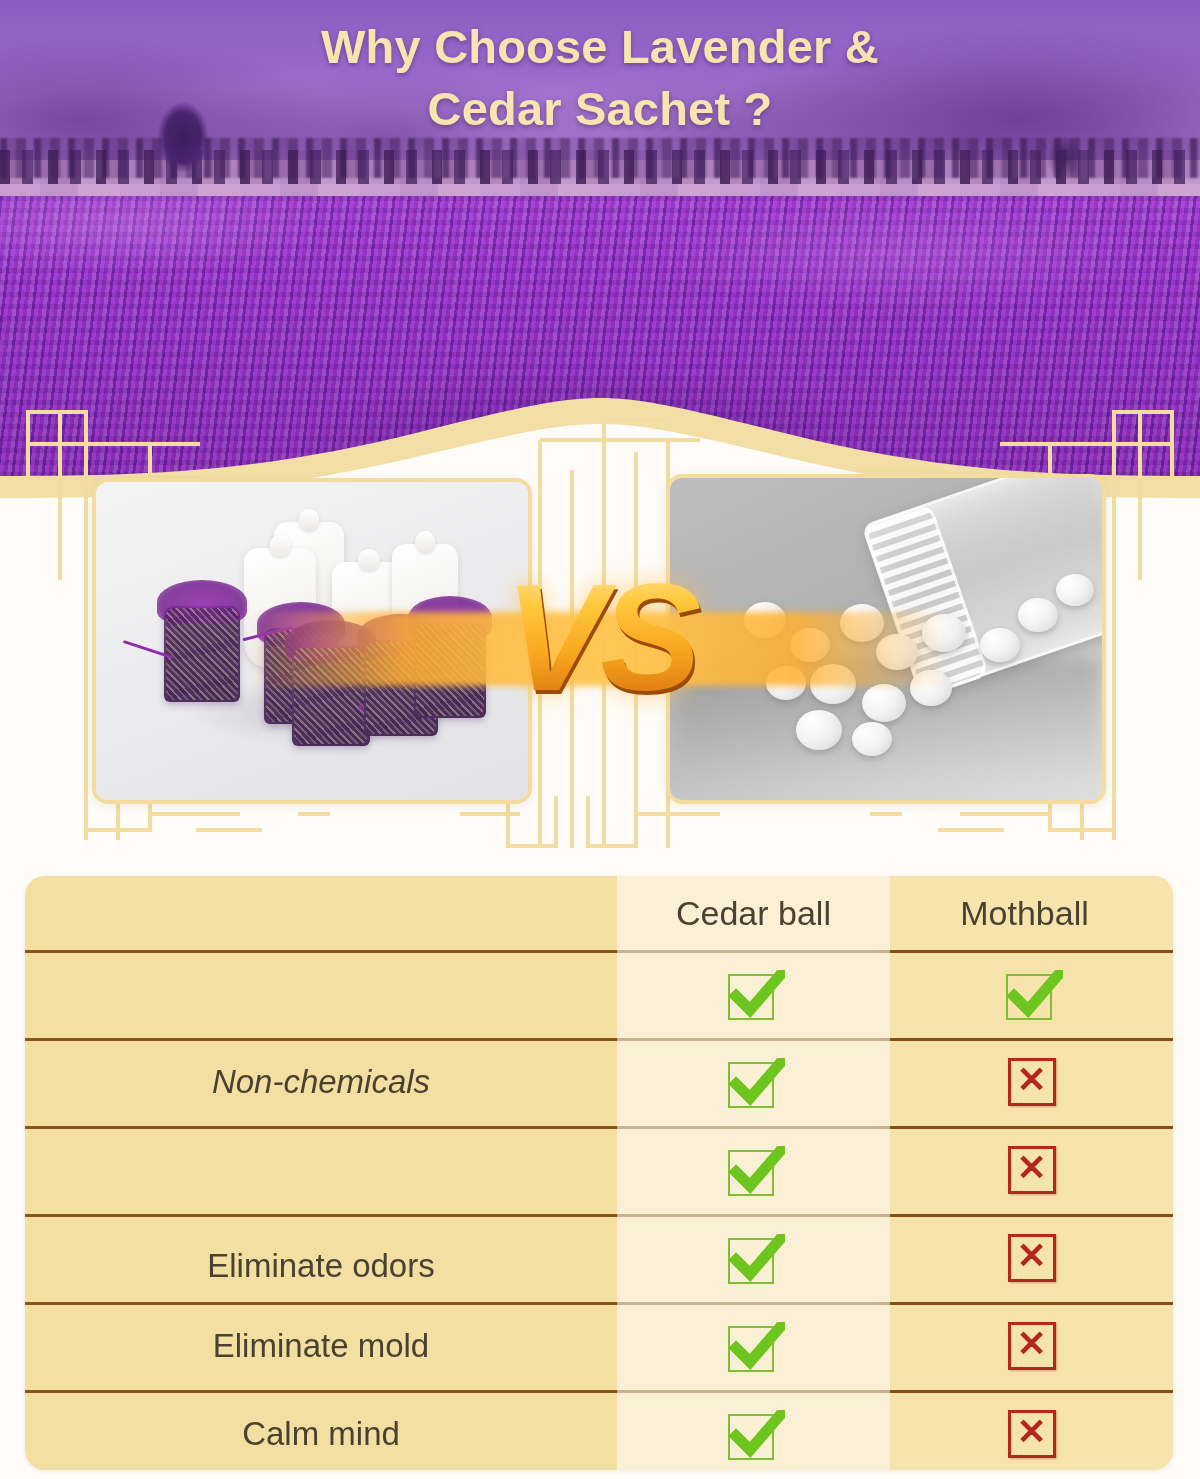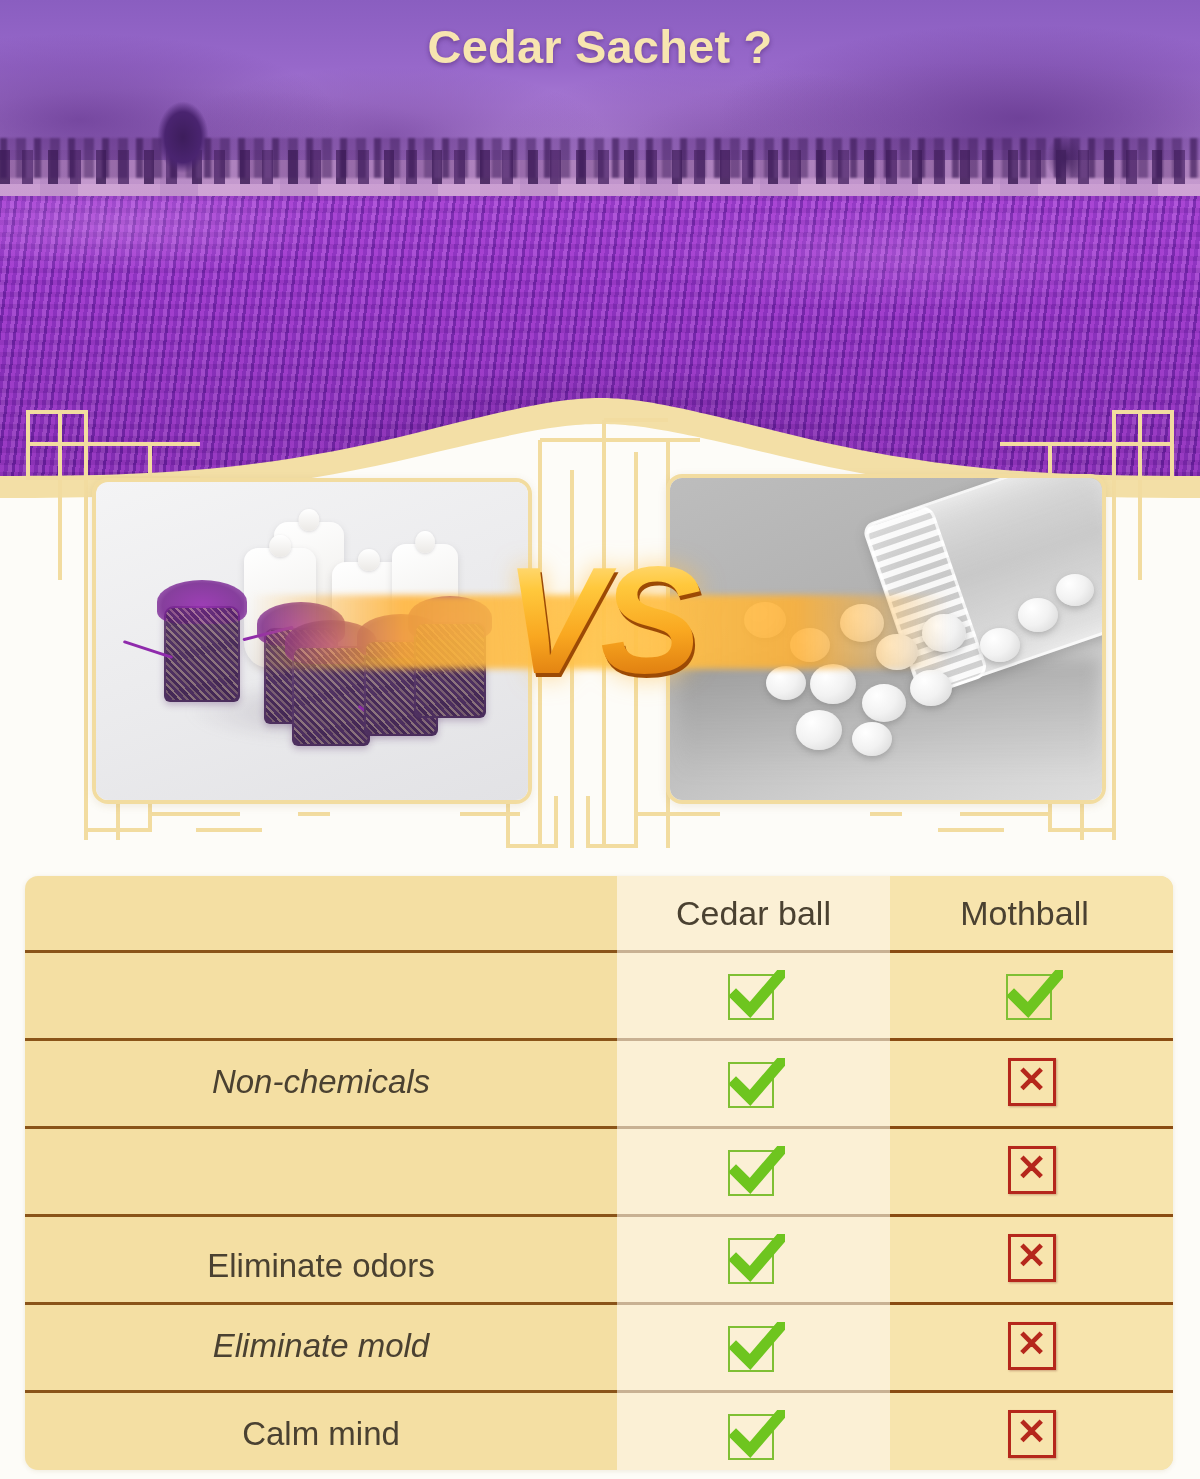--- a/index.html
+++ b/index.html
@@ -159,39 +159,39 @@
     background:radial-gradient(circle at 34% 30%, #ffffff 0%, #f2f2f2 48%, #d4d4d4 100%);
     box-shadow:0 3px 6px rgba(100,100,100,.35);
   }
   .pr-shadow {
     position:absolute; left:10px; top:180px; width:420px; height:120px;
     background:linear-gradient(180deg, rgba(120,120,120,.35), rgba(160,160,160,0));
     filter:blur(8px);
   }
 
   
-  .vs-wrap { position:absolute; left:470px; top:527px; width:260px; height:210px; z-index:20; }
+  .vs-wrap { position:absolute; left:470px; top:544px; width:260px; height:210px; z-index:20; }
   .vs-glow {
     position:absolute; left:-220px; top:68px; width:700px; height:74px;
     background:linear-gradient(90deg, rgba(255,170,40,0) 0%, rgba(255,176,50,.85) 22%, rgba(255,198,80,.95) 50%, rgba(255,176,50,.85) 78%, rgba(255,170,40,0) 100%);
     filter:blur(3px);
   }
   .vs-text {
     position:absolute; left:0; top:8px; width:260px; text-align:center;
     font-size:152px; font-weight:bold; font-style:italic;
     letter-spacing:-6px; line-height:170px;
     background:linear-gradient(178deg,#ffe9a8 4%,#ffc83c 32%,#f9a720 58%,#e07f10 82%,#b85c06 100%);
     -webkit-background-clip:text; background-clip:text; color:transparent;
     filter:drop-shadow(2px 4px 0 #9c4a05) drop-shadow(0 0 12px rgba(255,190,70,.6));
   }
 
   
   .table {
     position:absolute; left:25px; top:876px; width:1148px; height:594px;
-    border-radius:13px; overflow:hidden; z-index:14;
+    border-radius:20px; overflow:hidden; z-index:14;
     background:#f4dfa3;
     box-shadow:0 1px 5px rgba(150,120,50,.14);
   }
   .col-cedar {
     position:absolute; left:592px; top:0; width:273px; height:594px;
     background:#fbf0d5;
   }
   .col-moth {
     position:absolute; left:865px; top:0; width:283px; height:594px;
     background:#f7e4ad;
@@ -243,20 +243,21 @@
   <div class="hero-mtn"></div>
   <div class="hero-midfield"></div>
   <div class="hero-hedge"></div>
   <div class="hero-treeline"></div>
   <div class="hero-tree"></div>
   <div class="hero-tree2"></div>
   <div class="hero-field"></div>
 </div>
 
 <div class="hero-title">
+  <div>Why Choose Lavender &amp;</div>
   <div>Cedar Sachet ?</div>
 </div>
 
 <svg class="wave" viewBox="0 0 1200 140" preserveAspectRatio="none">
   <path d="M0,96 C150,96 260,92 420,52 C520,27 560,18 600,18 C640,18 680,27 780,52 C940,92 1050,96 1200,96 L1200,140 L0,140 Z" fill="#f3dfa6"></path>
   <path d="M0,118 C150,118 260,114 420,76 C520,52 560,44 600,44 C640,44 680,52 780,76 C940,114 1050,118 1200,118 L1200,140 L0,140 Z" fill="#fdfcf8"></path>
 </svg>
 
 <svg class="decor" viewBox="0 0 1200 450" preserveAspectRatio="none">
   <g fill="none" stroke="#f2dca0" stroke-width="4">
@@ -442,21 +443,21 @@
           </svg>
       </span>
     </div>
     <div class="icon-cell moth" style="left:865px;top:338px;">
       <span class="xmk">
           <span class="xmk-box"></span>
           <span class="xmk-t">✕</span>
         </span>
     </div>
 
-    <div class="rlabel" style="top:426px;font-style:italic;">Eliminate mold</div>
+    <div class="rlabel" style="top:426px;">Eliminate mold</div>
     <div class="icon-cell" style="left:592px;top:426px;">
       <span class="chk">
         <span class="chk-box"></span>
         <svg class="chk-tick" viewBox="0 0 56 50">
             <path d="M7,26 L21,40 L52,4" fill="none" stroke="#6ec51f" stroke-width="11" stroke-linecap="square"></path>
           </svg>
       </span>
     </div>
     <div class="icon-cell moth" style="left:865px;top:426px;">
       <span class="xmk">

